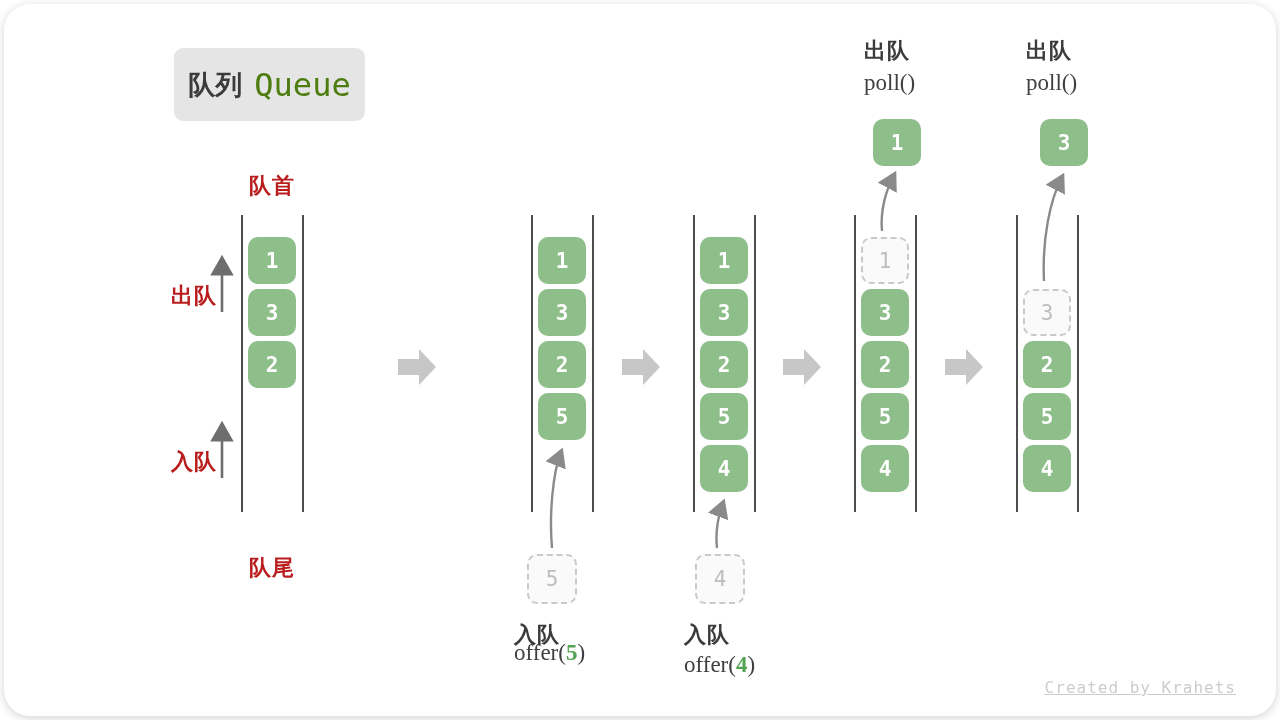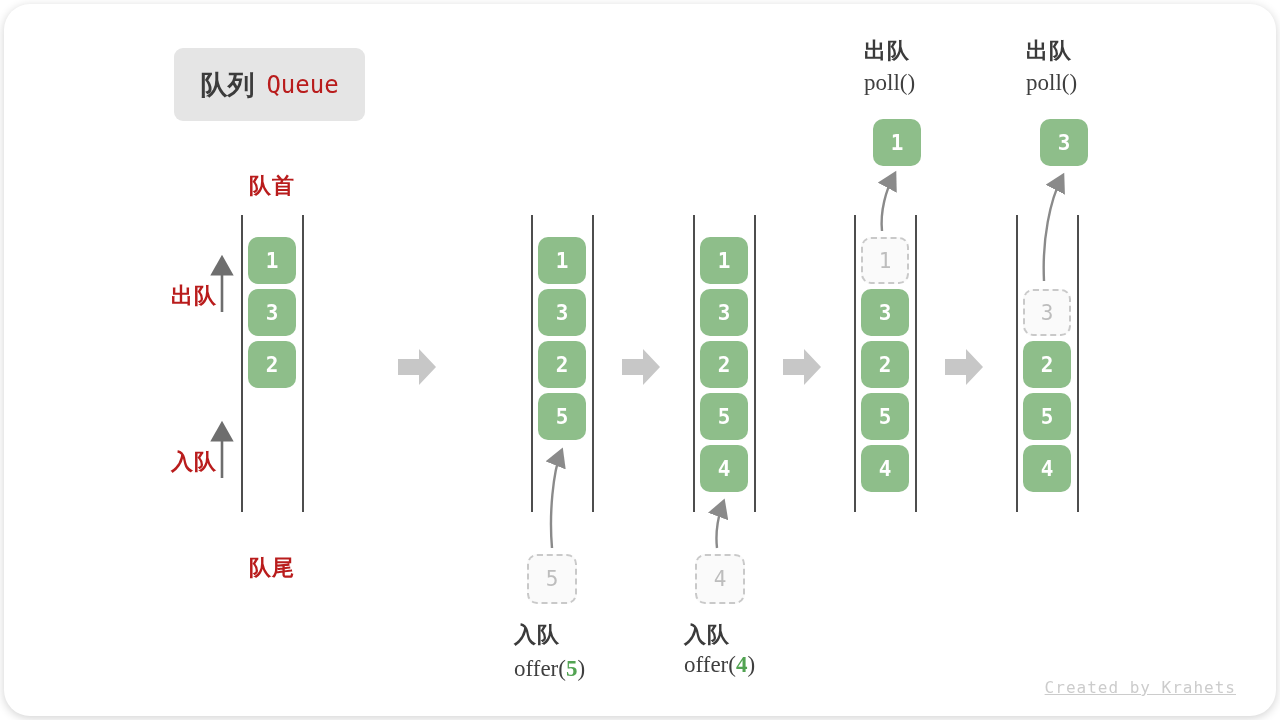--- a/index.html
+++ b/index.html
@@ -12,21 +12,21 @@
   }
   .abs { position: absolute; }
   .cjk { font-weight: 700; color: #b91c1c; font-size: 22px; letter-spacing: 1px; margin-top: 11px; }
   .mono { font-family: "DejaVu Sans Mono", monospace; color: #3f3f3f; }
   .title-badge {
     position: absolute; left: 170px; top: 44px; width: 191px; height: 73px;
     background: #e5e5e5; border-radius: 9px;
     display: flex; align-items: center; justify-content: center; gap: 12px;
   }
   .title-badge .zh { font-size: 27px; font-weight: 700; color: #3b3b3b; }
-  .title-badge .en { font-size: 24px; color: #b91c1c; }
+  .title-badge .en { font-size: 32px; color: #4d7c0f; }
   .wall { position: absolute; width: 1.6px; height: 297px; top: 211px; background: #4d4d4d; }
   .qbox {
     position: absolute; width: 48px; height: 47px; border-radius: 10px;
     background: #8ebe8a; color: #ffffff;
     font-family: "DejaVu Sans Mono", monospace; font-size: 21px; font-weight: 600;
     display: flex; align-items: center; justify-content: center;
   }
   .ghost {
     background: #fafafa; color: #bdbdbd; border: 2px dashed #c9c9c9; font-weight: 400;
   }
@@ -65,21 +65,21 @@
   <div class="qbox" style="left:244px; top:337px;">2</div>
 
   <div class="wall" style="left:527px;"></div>
   <div class="wall" style="left:588px;"></div>
   <div class="qbox" style="left:534px; top:233px;">1</div>
   <div class="qbox" style="left:534px; top:285px;">3</div>
   <div class="qbox" style="left:534px; top:337px;">2</div>
   <div class="qbox" style="left:534px; top:389px;">5</div>
   <div class="inbox" style="left:523px; top:550px;">5</div>
   <div class="oplabel" style="left:510px; top:616px;">入队</div>
-  <div class="opcode" style="left:510px; top:652px;text-align:center;"><span>offer(</span><span class="arg">5</span><span>)</span></div>
+  <div class="opcode" style="left:510px; top:636px;text-align:center;"><span>offer(</span><span class="arg">5</span><span>)</span></div>
 
   <div class="wall" style="left:689px;"></div>
   <div class="wall" style="left:750px;"></div>
   <div class="qbox" style="left:696px; top:233px;">1</div>
   <div class="qbox" style="left:696px; top:285px;">3</div>
   <div class="qbox" style="left:696px; top:337px;">2</div>
   <div class="qbox" style="left:696px; top:389px;">5</div>
   <div class="qbox" style="left:696px; top:441px;">4</div>
   <div class="inbox" style="left:691px; top:550px;">4</div>
   <div class="oplabel" style="left:680px; top:616px;">入队</div>

